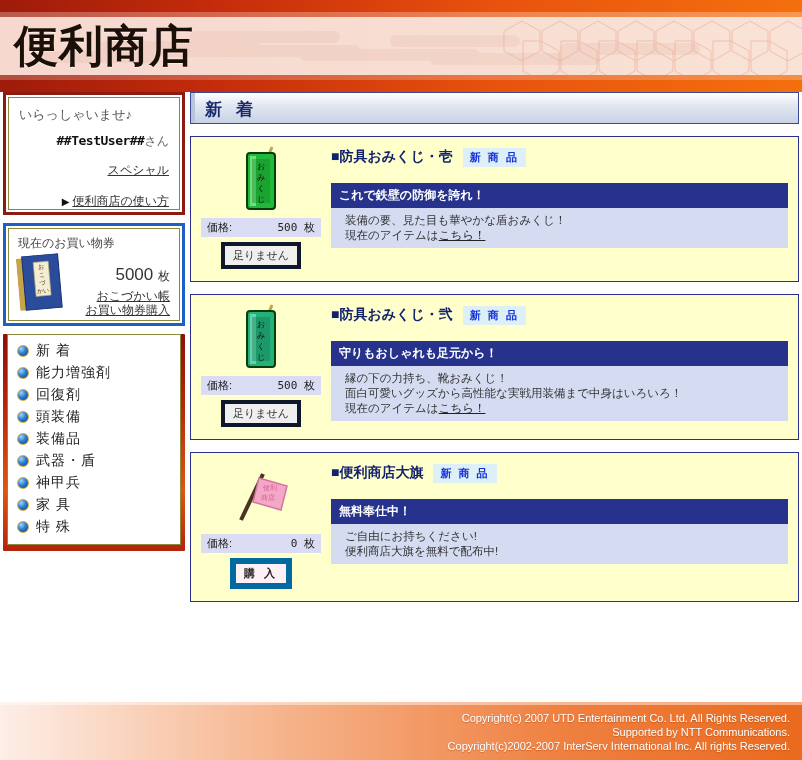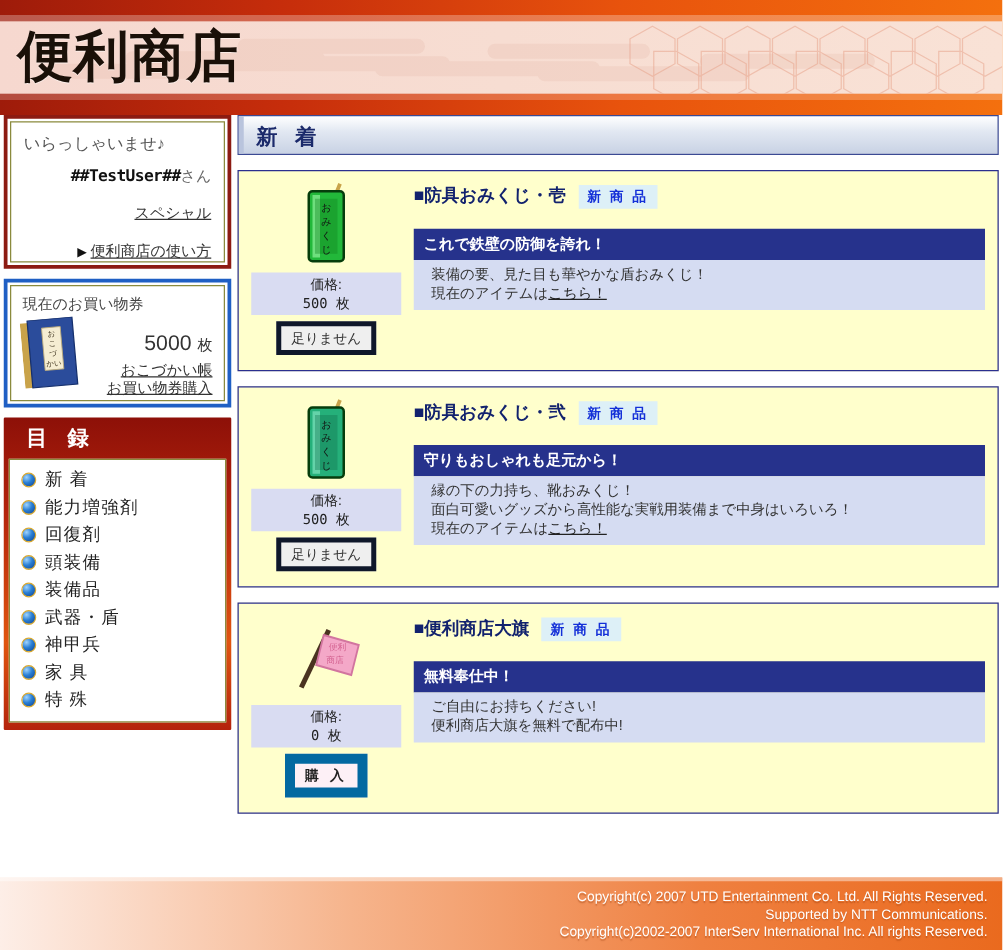--- a/index.html
+++ b/index.html
@@ -146,34 +146,33 @@
     padding:9px 10px 12px 10px;
     display:flex;
   }
   .card-left { width:120px; flex:0 0 auto; text-align:center; }
   .icon-wrap { height:68px; display:flex; align-items:center; justify-content:center; }
   .price-box {
     background:#d9dcf2; color:#222;
     font-size:11px; padding:2px 6px;
     display:flex; justify-content:space-between;
     margin-top:4px;
-    flex-direction:column;
   }
   .price-val { font-family:"DejaVu Sans Mono", monospace; }
   .btn {
     margin-top:5px; display:inline-block;
     font-size:11px; padding:2px 8px;
     font-family:"Liberation Sans", sans-serif;
   }
   .btn-disabled {
     background:#efefef; border:4px solid #0f172a;
     color:#333; cursor:default;
   }
   .btn-buy {
-    background:#fdf0f6; border:8px solid #0369a1;
+    background:#fdf0f6; border:6px solid #0369a1;
     color:#222; letter-spacing:3px; font-weight:bold; cursor:pointer;
   }
   .card-right { flex:1 1 auto; padding-left:10px; }
   .title-row { display:flex; align-items:center; height:22px; }
   .prod-title { font-size:14px; font-weight:bold; color:#12226e; }
   .badge {
     margin-left:10px; background:#ddf0f7; color:#1430d8;
     font-size:11px; font-weight:bold; padding:2px 7px; letter-spacing:2px;
   }
   .headline {
@@ -281,21 +280,20 @@
           <span class="unit">枚</span>
         </div>
         <div class="voucher-links">
           <a class="link" href="#">おこづかい帳</a><br>
           <a class="link" href="#">お買い物券購入</a>
         </div>
       </div>
     </div>
 
     <div class="panel-catalog">
-      <div class="catalog-title">目 録</div>
       <ul class="catalog-list" id="catalog-list">
           <li>
             <span class="bullet"></span>
             <span class="cat-label">新 着</span>
           </li>
           <li>
             <span class="bullet"></span>
             <span class="cat-label">能力増強剤</span>
           </li>
           <li>

